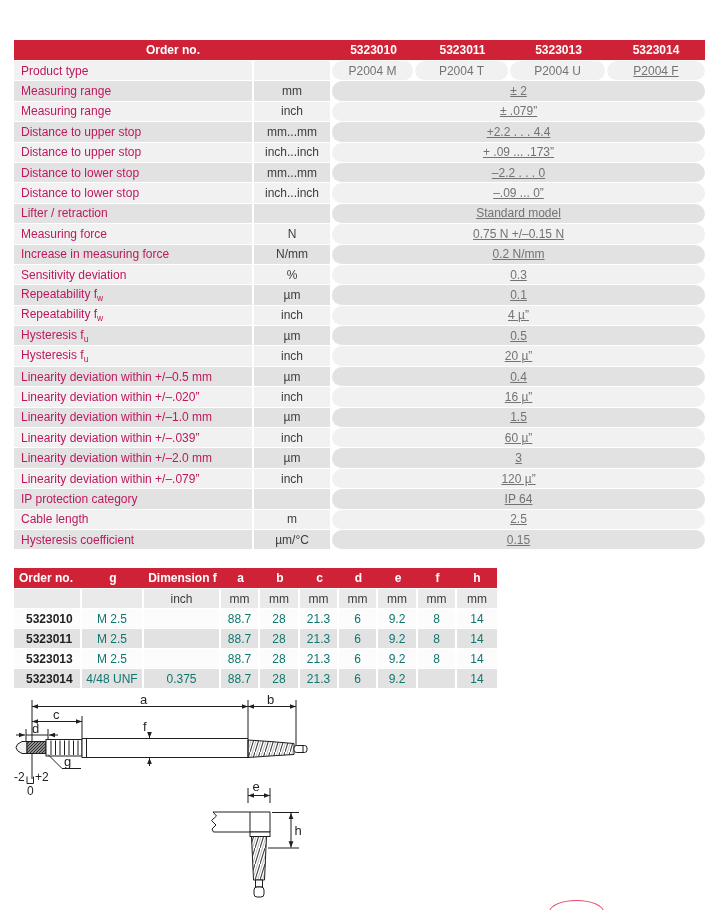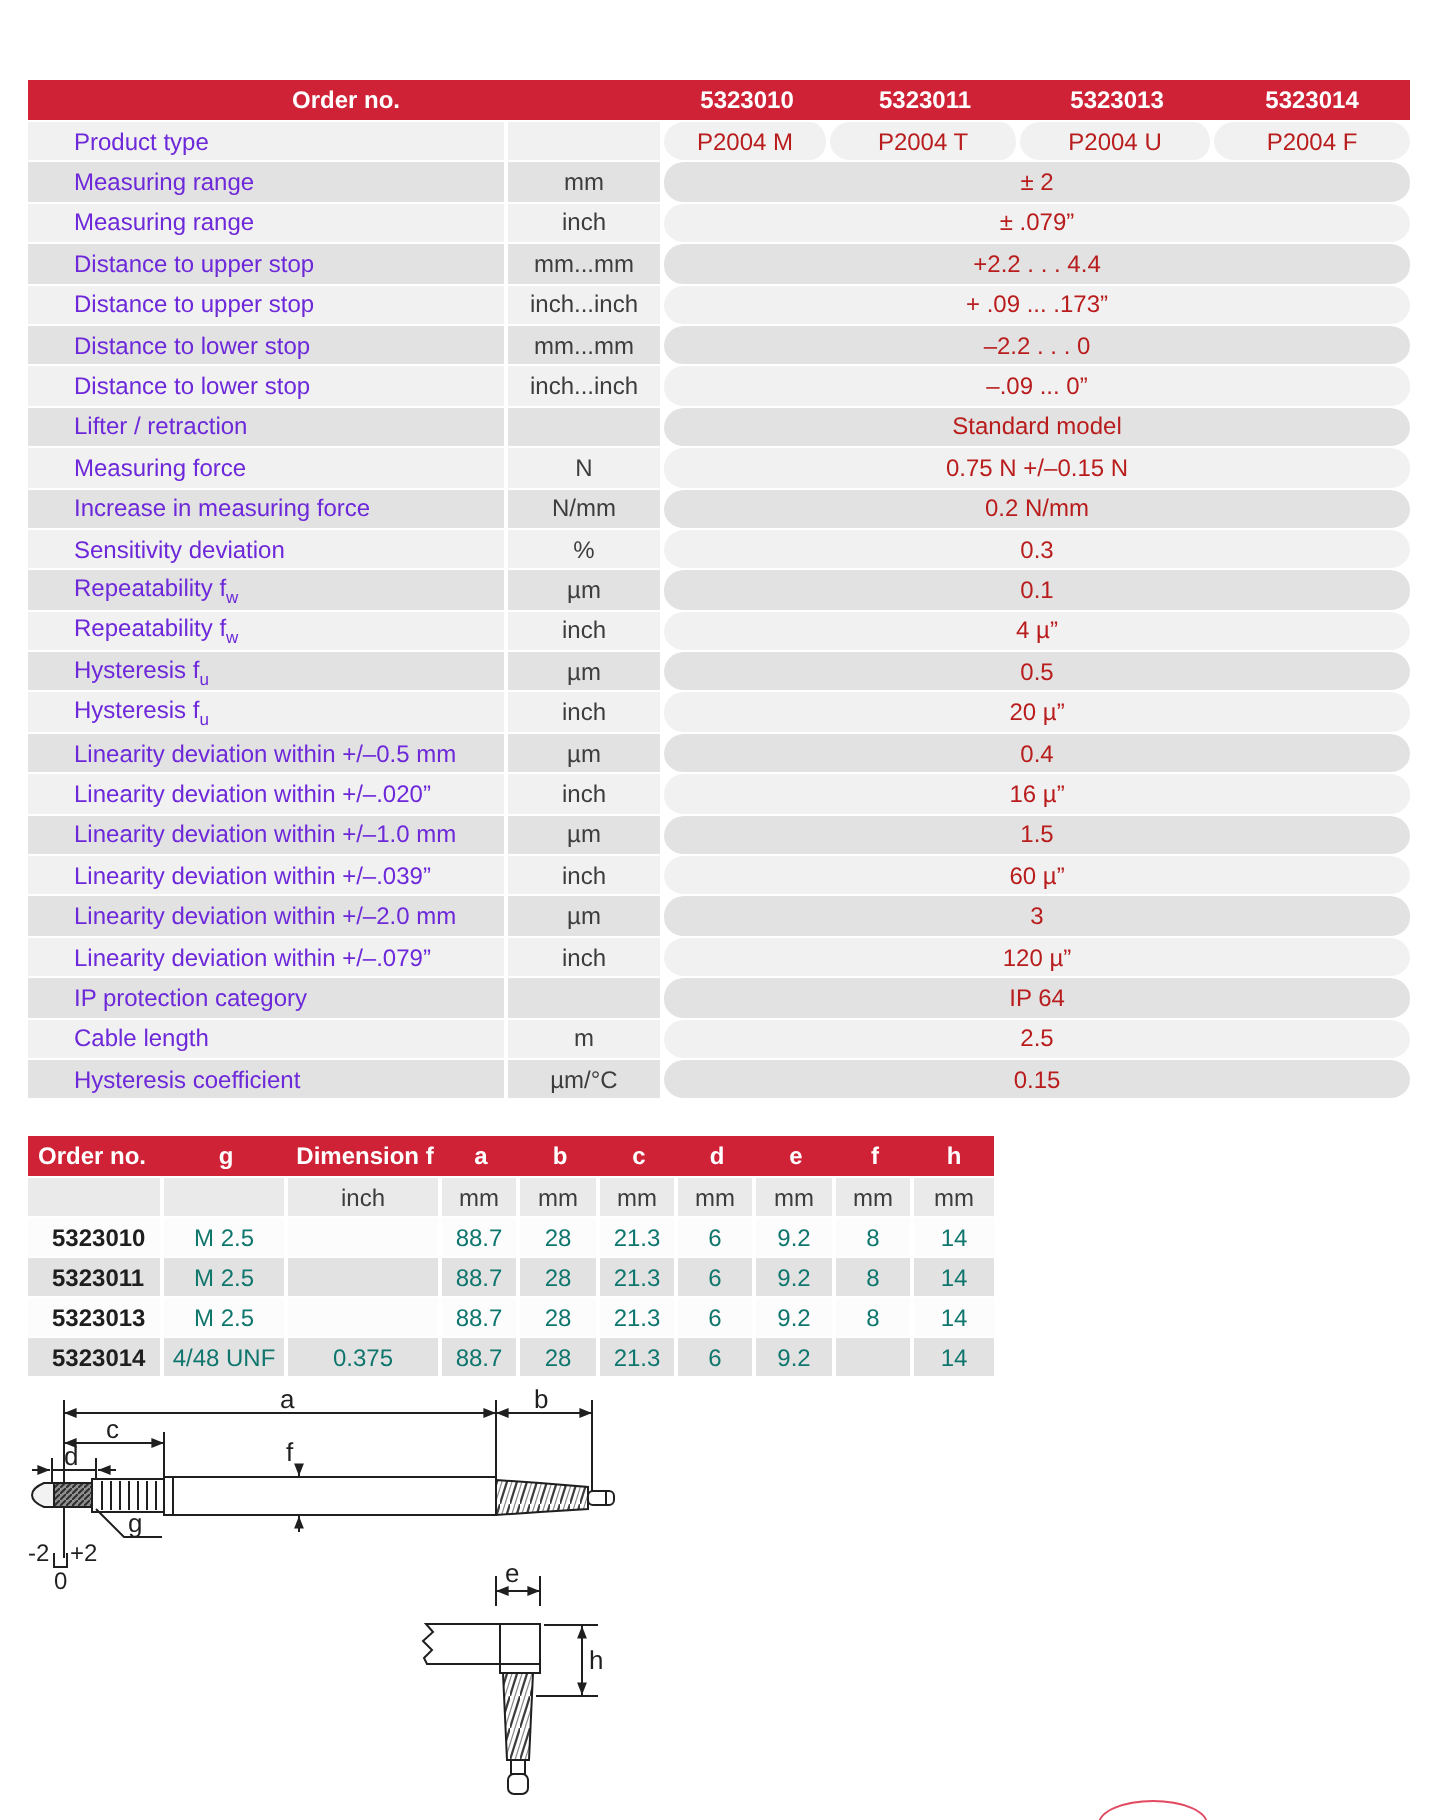--- a/index.html
+++ b/index.html
@@ -15,26 +15,26 @@
   
   #t1{position:absolute;left:14px;top:40px;width:691px;}
   #t1 th{
     background:var(--header-red,#cf2236);color:#fff;font-size:12px;font-weight:700;
     height:20px;padding:0;border-bottom:1px solid #fff;text-align:center;vertical-align:middle;
   }
   #t1 td{
     font-size:12px;height:19.4px;padding:0;vertical-align:middle;
     border-bottom:1px solid #fff;border-right:2px solid #fff;
   }
-  #t1 td:last-child{border-right:none;}
+  #t1 td:last-child{border-right:none;text-decoration:underline;}
   #t1 tr.light td{background:#f1f1f1;}
   #t1 tr.dark td{background:#e2e2e2;}
-  #t1 td.lbl{text-align:left;padding-left:23px;color:#6d28d9;}
+  #t1 td.lbl{text-align:left;padding-left:7px;color:#be185d;}
   #t1 td.unit{text-align:center;color:#3d3d3d;}
-  #t1 td.val{text-align:center;color:#b91c1c;border-radius:10px;}
+  #t1 td.val{text-align:center;color:#737373;border-radius:10px;}
   sub{font-size:8.5px;}
   
   #t2{position:absolute;left:14px;top:568px;width:483px;}
   #t2 th{
     background:var(--header-red,#cf2236);color:#fff;font-size:12px;font-weight:700;
     height:20px;padding:0;border-bottom:1px solid #fff;text-align:center;vertical-align:middle;
   }
   #t2 th.h-left{text-align:left;padding-left:5px;}
   #t2 td{
     font-size:12px;height:19px;padding:0;vertical-align:middle;text-align:center;

